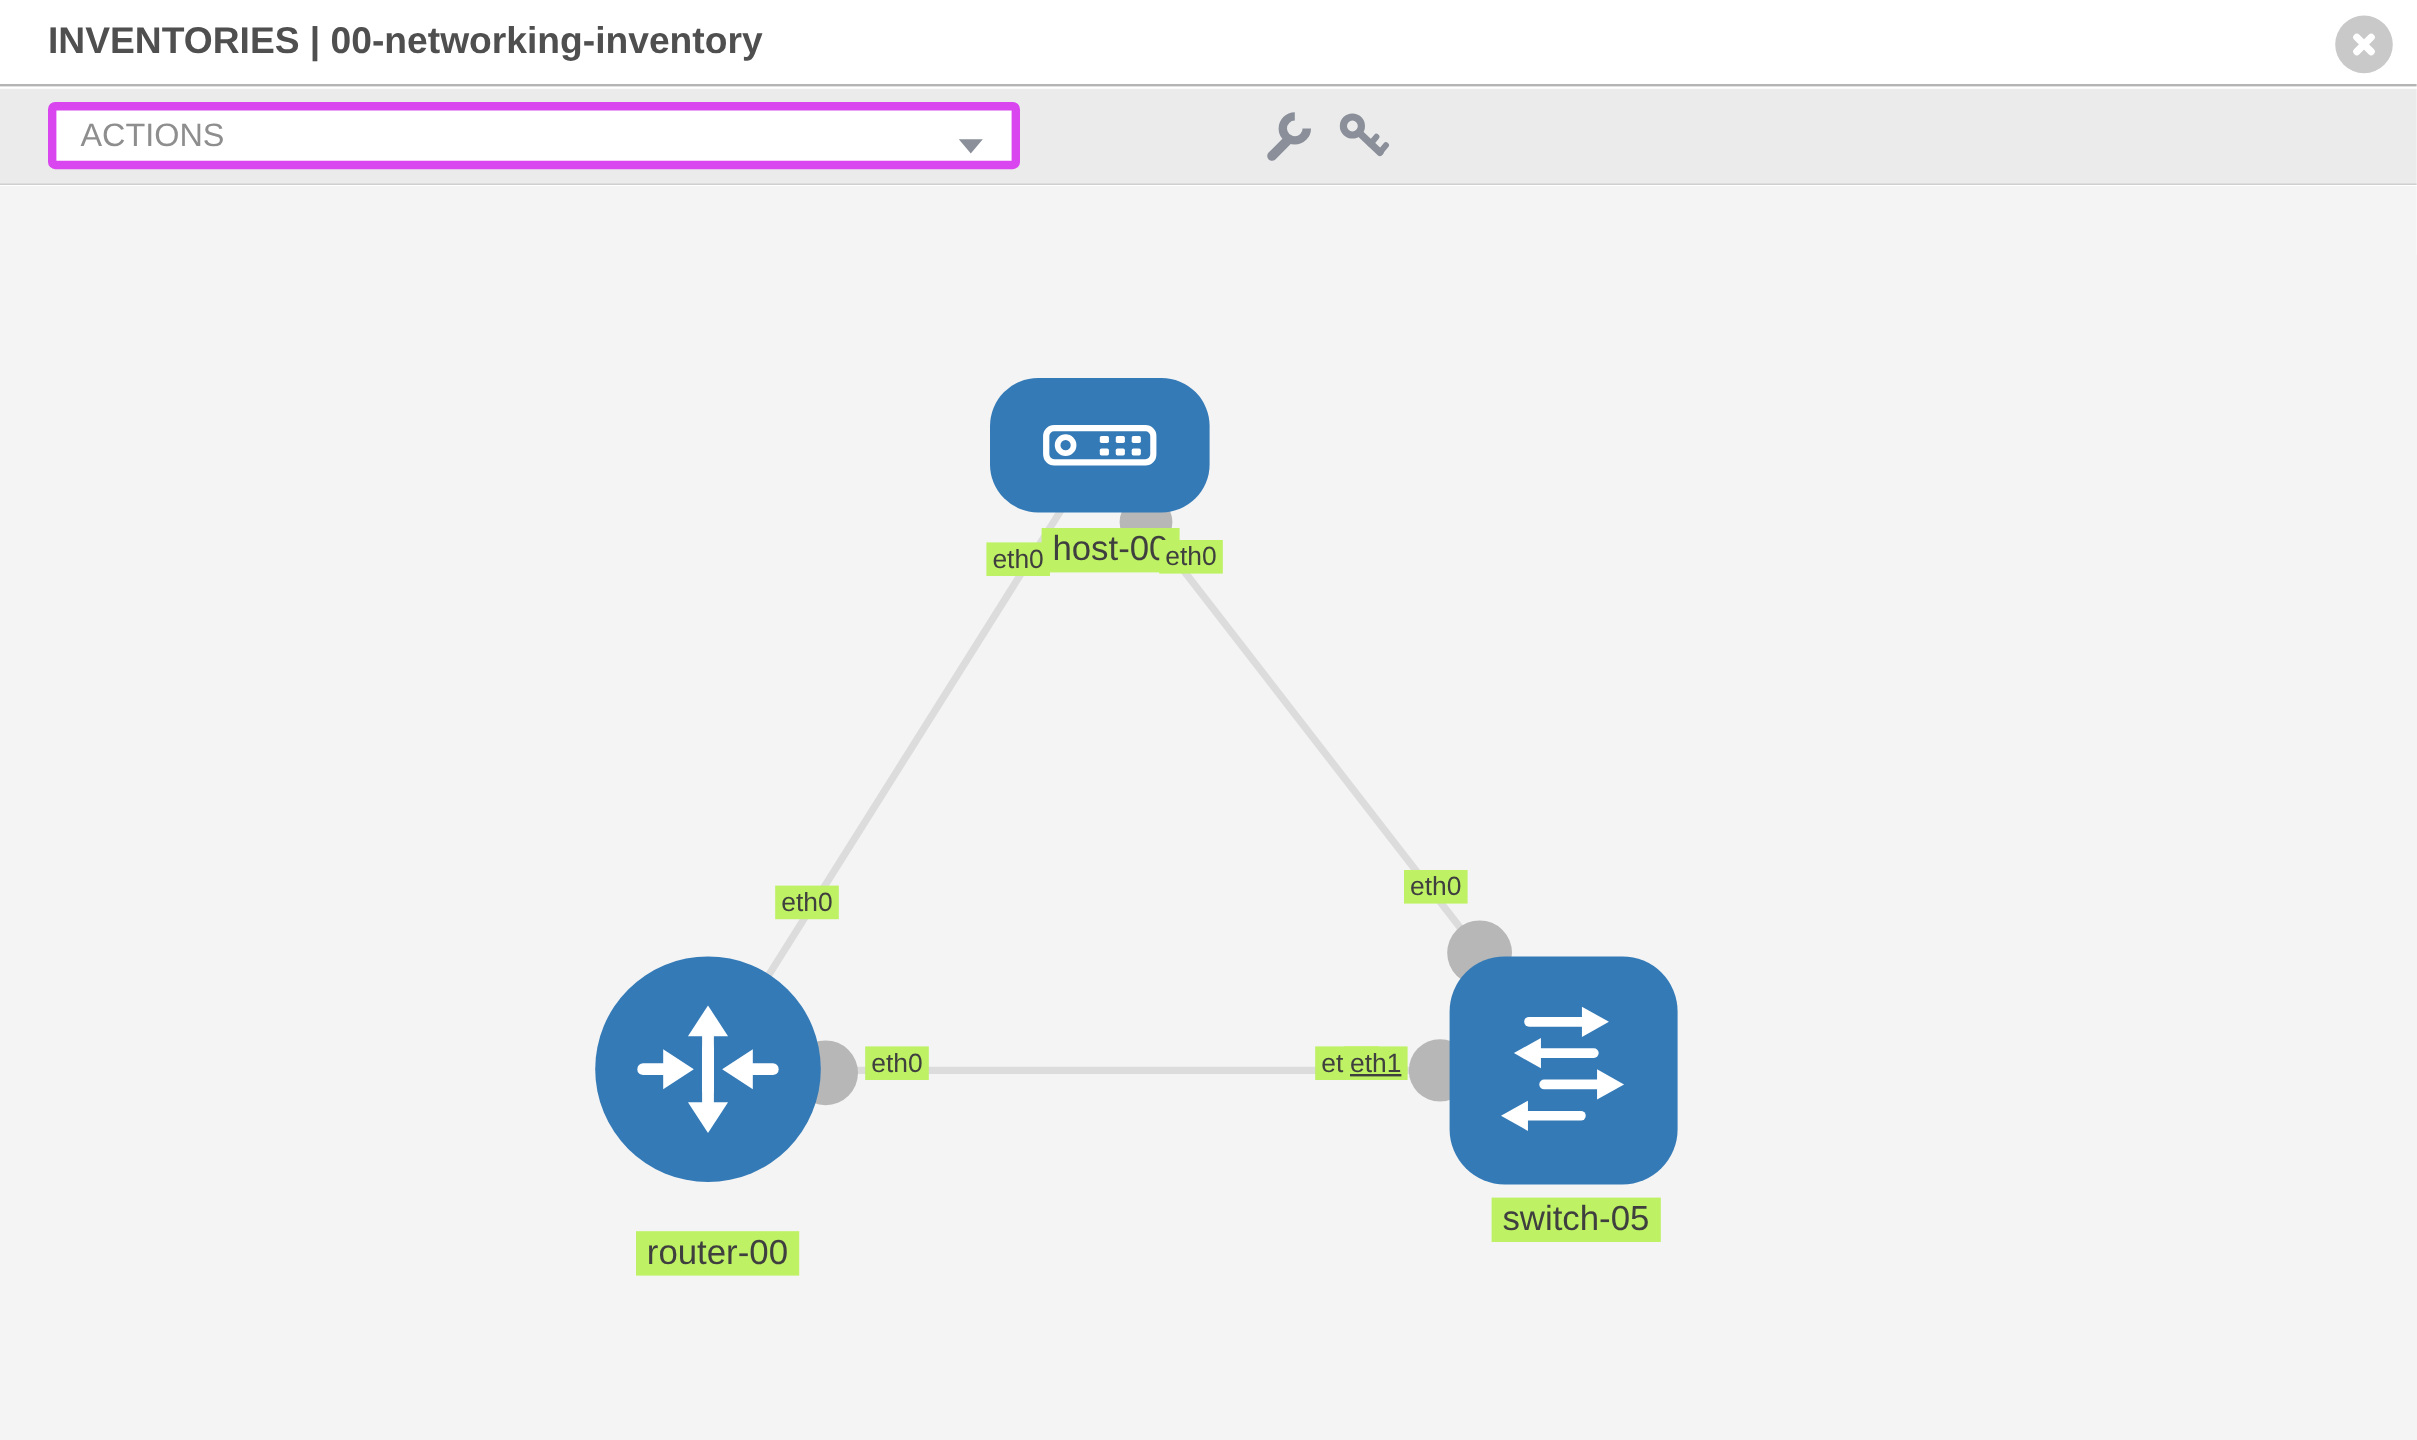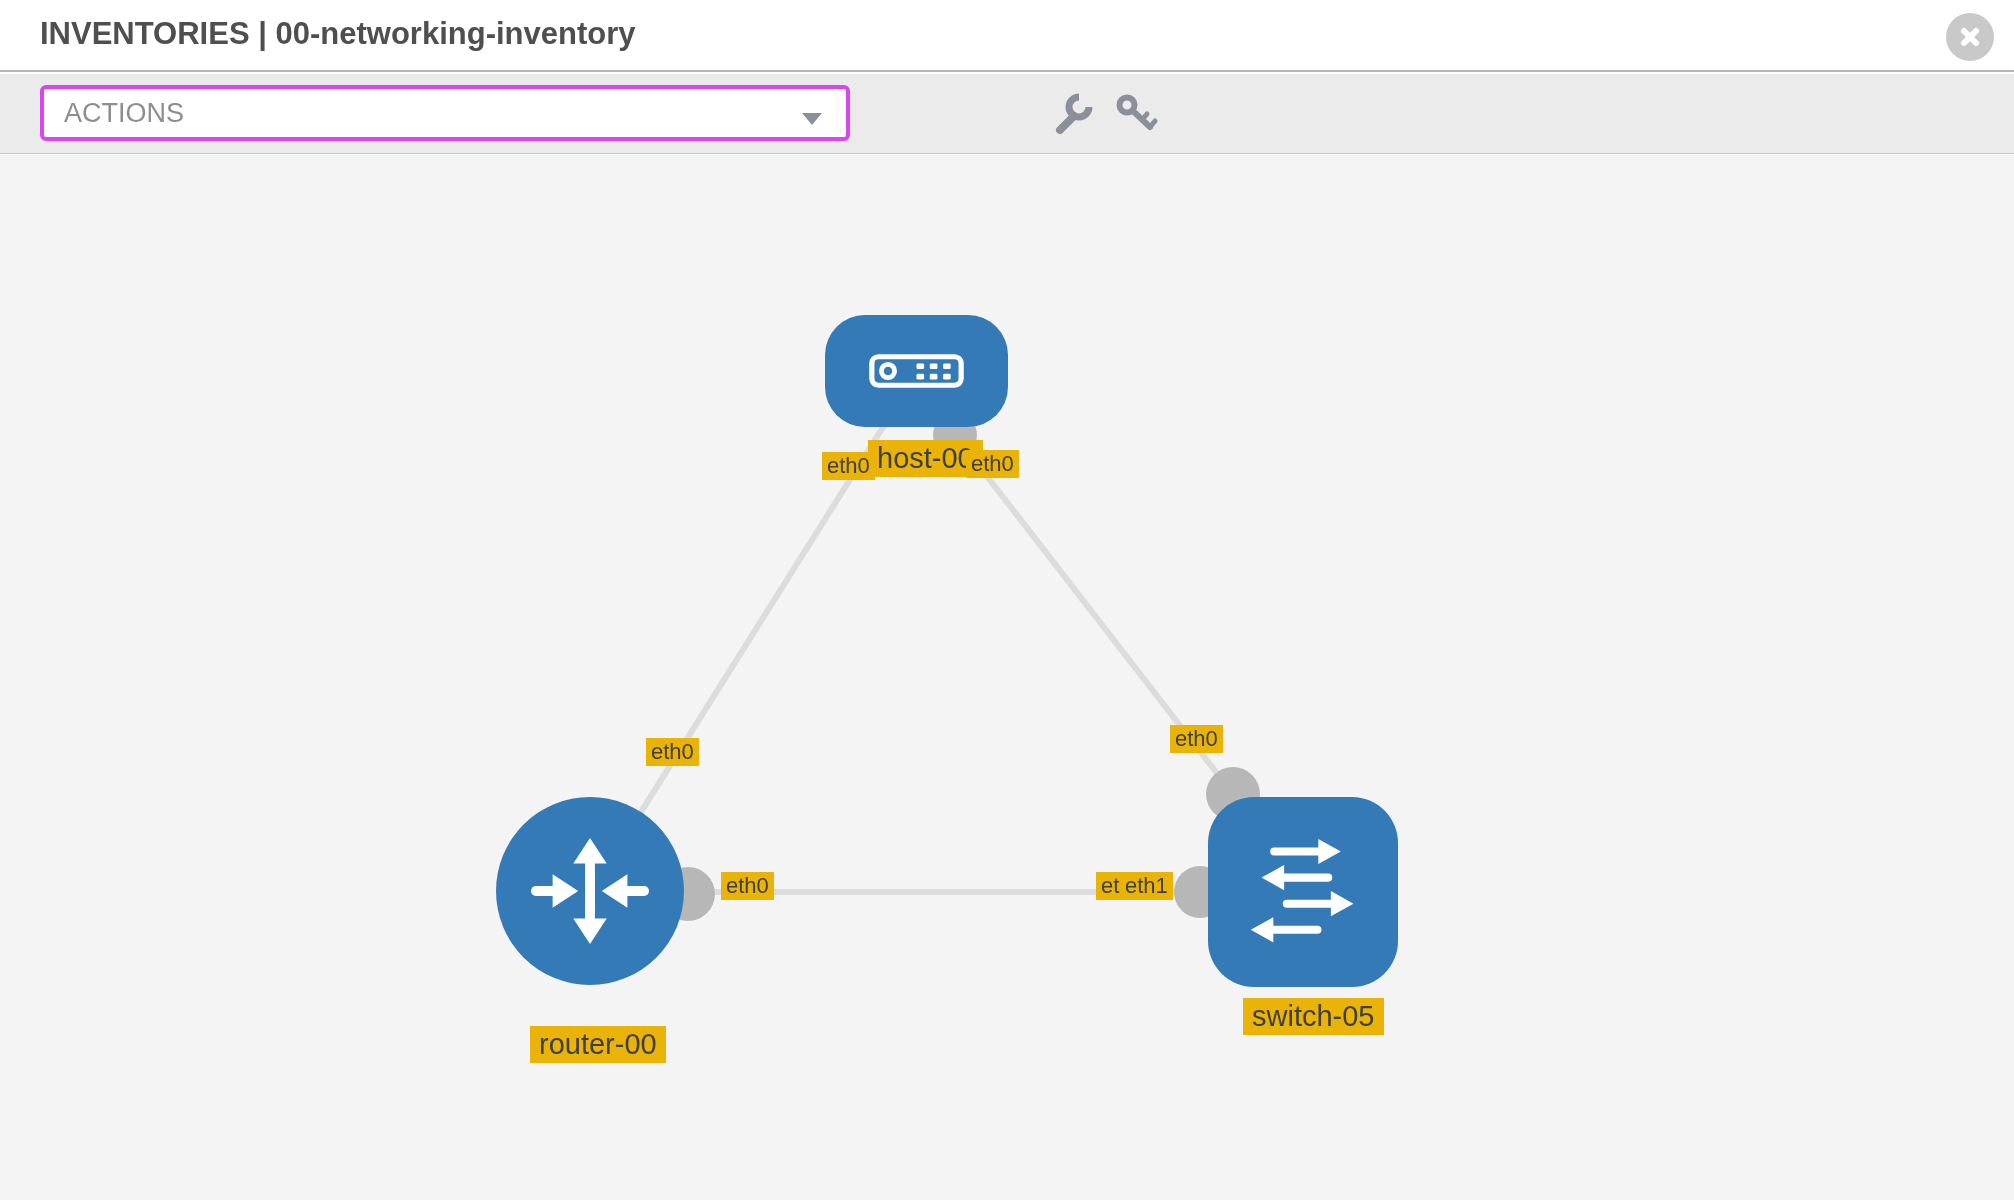--- a/index.html
+++ b/index.html
@@ -13,21 +13,21 @@
   .page-title { position:absolute; left:40px; top:16px; font-size:31px;
                 font-weight:bold; color:#4f4f4f; letter-spacing:0; }
   .close-btn { position:absolute; right:20px; top:13px; width:48px; height:48px;
                border-radius:50%; background:#c9c9c9; display:flex;
                align-items:center; justify-content:center; cursor:pointer; }
 
   
   .toolbar { position:absolute; left:0; top:74px; width:2014px; height:80px;
              background:#ebebeb; border-bottom:1px solid #c8c8c8; }
   .selectbox { position:absolute; top:11px; height:56px; background:#fff;
-               border:4px solid #d946ef; border-radius:6px; display:flex;
+               border:7px solid #d946ef; border-radius:6px; display:flex;
                align-items:center; cursor:pointer; }
   .selectbox .ph { margin-left:20px; font-size:27px; color:#8e8e8e; }
   .caret { position:absolute; right:24px; top:24px; width:0; height:0;
            border-left:10px solid transparent; border-right:10px solid transparent;
            border-top:12px solid #8a8f99; }
   .actions-box { left:40px; width:810px; }
   .search-box  { left:1203px; width:774px; }
   .tool-icon { position:absolute; top:18px; cursor:pointer; }
   .tool-icon.wrench { left:1052px; }
   .tool-icon.key    { left:1114px; }
@@ -36,34 +36,34 @@
   .canvas { position:absolute; left:0; top:155px; width:2014px; height:1045px;
             background:#f4f4f4; }
   .canvas svg.wires { position:absolute; left:0; top:0; }
 
   .node { position:absolute; background:#337ab7; display:flex;
           align-items:center; justify-content:center; cursor:pointer; }
   .node-host   { left:825px; top:160px;  width:183px; height:112px; border-radius:40px; }
   .node-router { left:496px; top:642px;  width:188px; height:188px; border-radius:50%; }
   .node-switch { left:1208px; top:642px; width:190px; height:190px; border-radius:46px; }
 
-  .lbl { position:absolute; background:#eab308; color:#3f3f3f; white-space:nowrap; }
+  .lbl { position:absolute; background:#bef264; color:#3f3f3f; white-space:nowrap; }
   .node-lbl  { font-size:29px; padding:2px 9px; }
   .iface-lbl { font-size:22px; padding:1px 5px; }
 
   .lbl-host   { left:868px;  top:285px; }
   .lbl-router { left:530px;  top:847px;margin-top:24px; }
   .lbl-switch { left:1243px; top:843px; }
   .if-host-left   { left:822px;  top:297px; }
   .if-host-right  { left:966px;  top:295px; }
   .if-router-top  { left:646px;  top:583px; }
   .if-switch-top  { left:1170px; top:570px; }
   .if-mid-router  { left:721px;  top:717px; }
   .if-mid-sw-back { left:1096px; top:717px; }
-  .if-mid-sw-front{ left:1120px; top:717px; }
+  .if-mid-sw-front{ left:1120px; top:717px;text-decoration:underline; }
 </style>
 </head>
 <body>
 
 <div id="app">
 
   <div class="header">
     <div class="page-title">INVENTORIES | 00-networking-inventory</div>
     <div class="close-btn">
       <svg width="24" height="24" viewBox="0 0 24 24">

